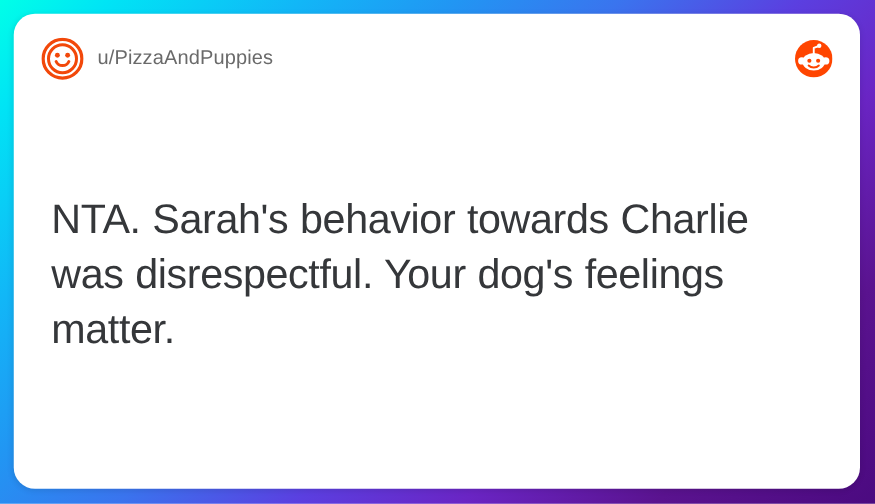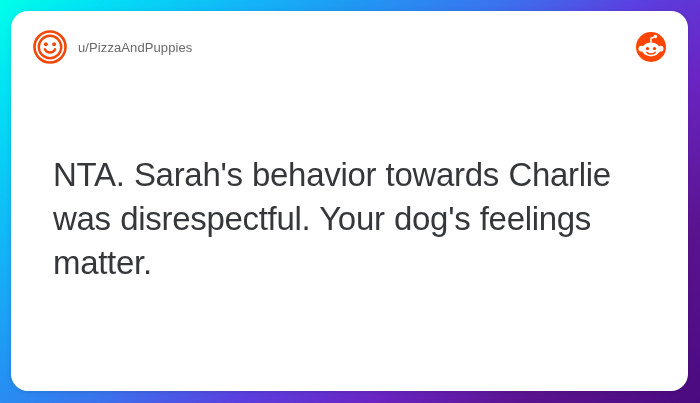--- a/index.html
+++ b/index.html
@@ -60,41 +60,41 @@
   }
 
   .avatar {
     width: 34px;
     height: 34px;
     flex: 0 0 34px;
     display: block;
   }
 
   .author-name {
-    font-size: 13px;
+    font-size: 16px;
     font-weight: 400;
     color: #6a6a6a;
     letter-spacing: 0.1px;
     white-space: nowrap;
   }
 
   .spacer { flex: 1 1 auto; }
 
   .brand-logo {
     width: 30px;
     height: 30px;
     flex: 0 0 30px;
     display: block;
   }
 
   
   .post-body {
     position: absolute;
     top: 142px;
-    left: 42px;
+    left: 30px;
     right: 26px;
   }
 
   .post-text {
     font-size: 33px;
     line-height: 44px;
     font-weight: 400;
     color: #35373a;
     letter-spacing: -0.3px;
     word-spacing: 0.5px;

